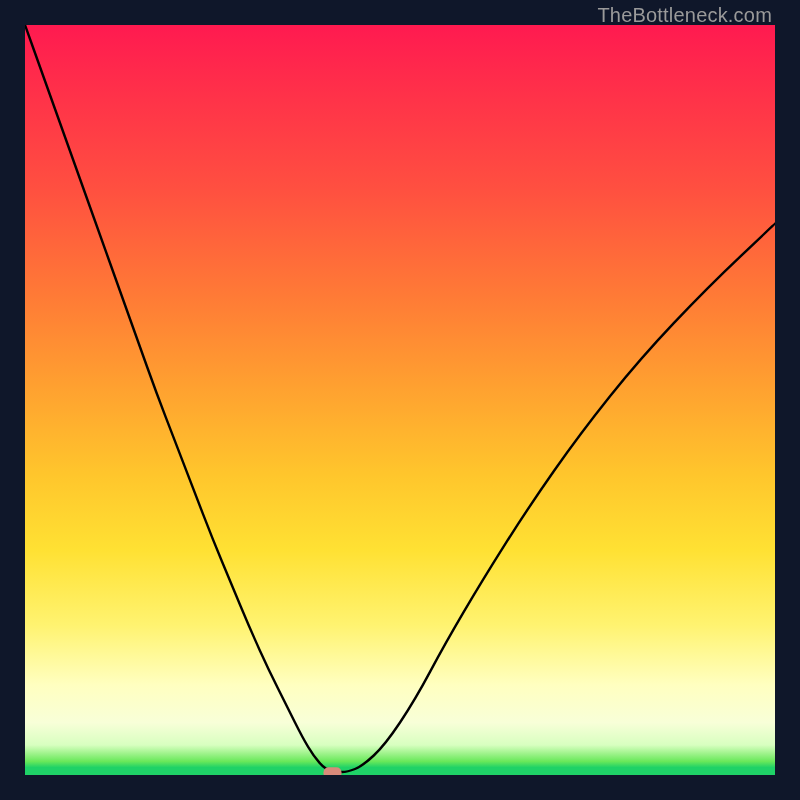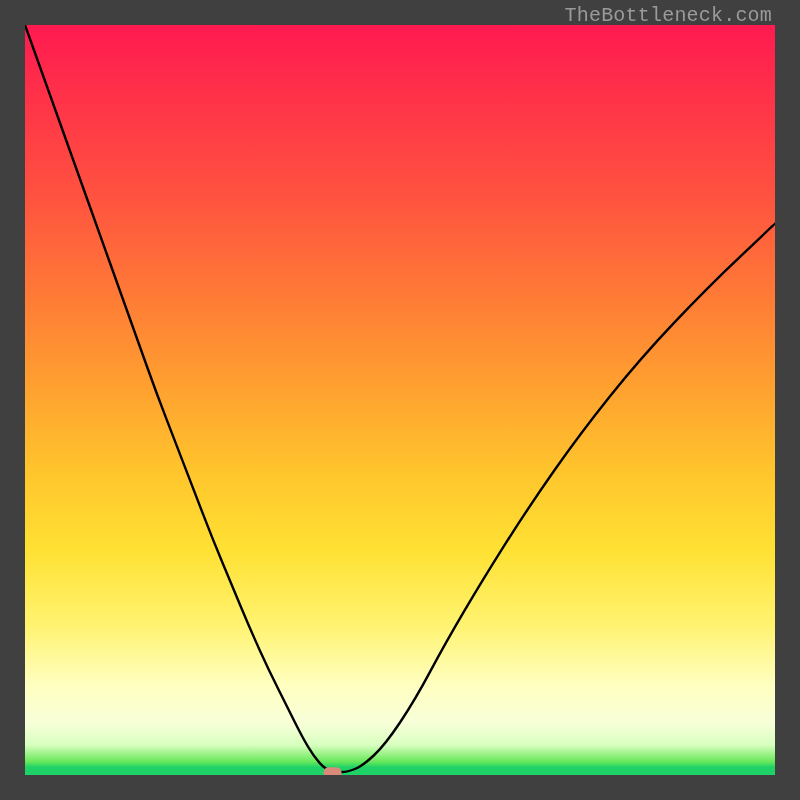--- a/index.html
+++ b/index.html
@@ -7,22 +7,21 @@
     padding: 0;
     width: 800px;
     height: 800px;
     background: #000;
     overflow: hidden;
     font-family: Arial, Helvetica, sans-serif;
   }
   .frame {
     position: absolute;
     inset: 0;
-    background: #404040;
-    font-family: Liberation Mono, monospace;
+    background: #0f172a;
   }
   .plot-area {
     position: absolute;
     left: 25px;
     top: 25px;
     width: 750px;
     height: 750px;
     overflow: hidden;
   }
   .gradient-bg {

